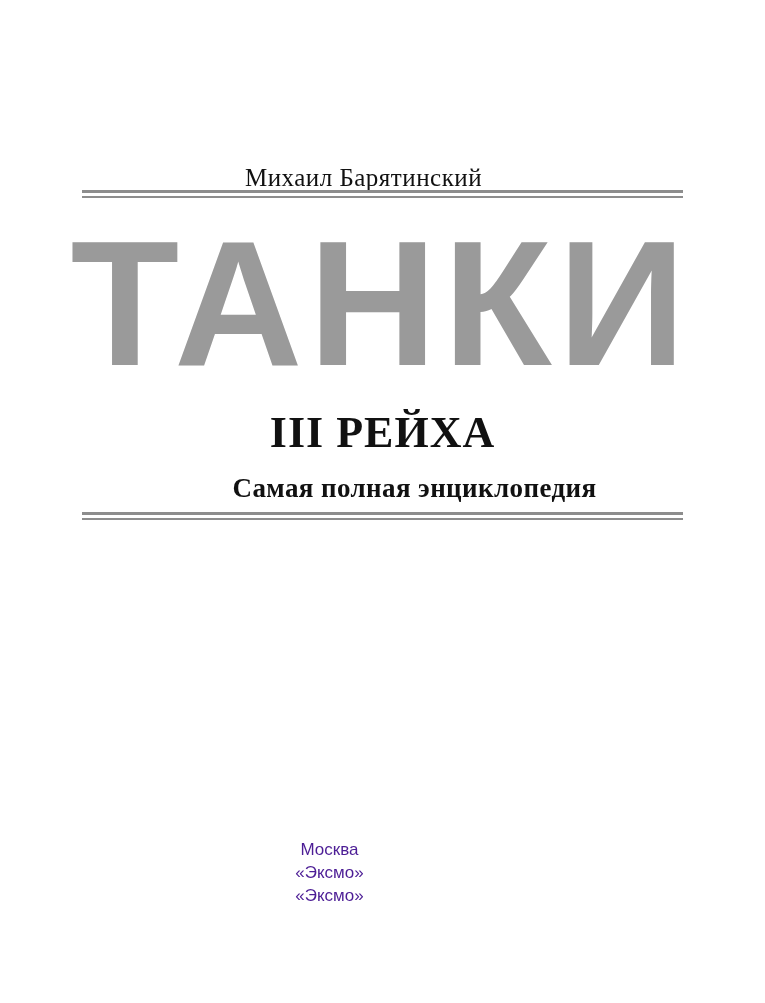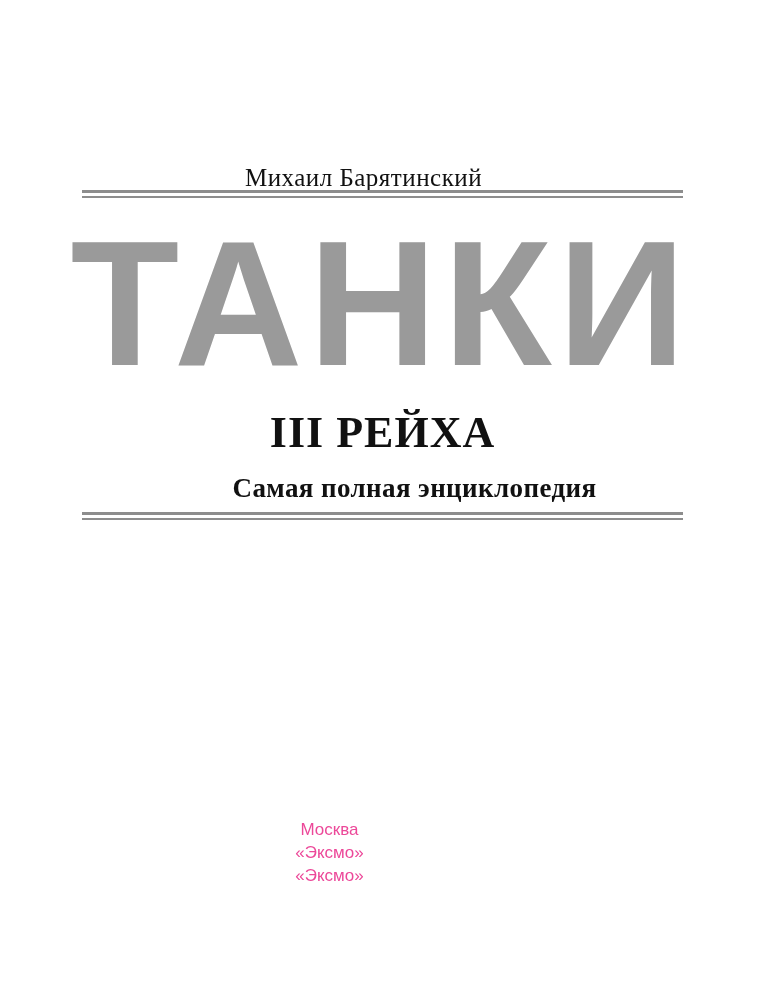--- a/index.html
+++ b/index.html
@@ -96,28 +96,28 @@
     font-size: 27px;
     line-height: 32px;
     letter-spacing: 0.4px;
     color: #111111;
     padding-left: 32px;
   }
 
   
   .imprint {
     position: absolute;
-    top: 818px;
+    top: 838px;
     left: 0;
     width: 659px;
     text-align: center;
     font-family: "Liberation Sans", sans-serif;
     font-size: 17px;
     line-height: 23px;
-    color: #ec4899;
+    color: #4c1d95;
   }
   .imprint div { display: block; }
 </style>
 </head>
 <body>
 
 <div class="page">
 
   <div class="author">Михаил Барятинский</div>
 

